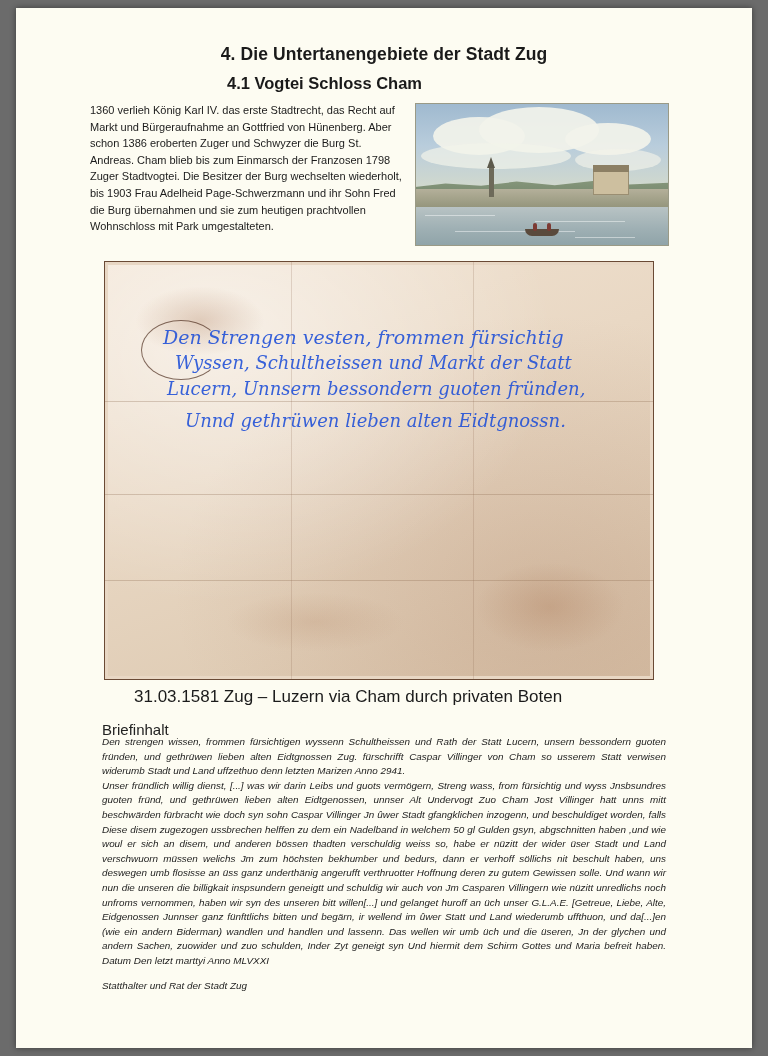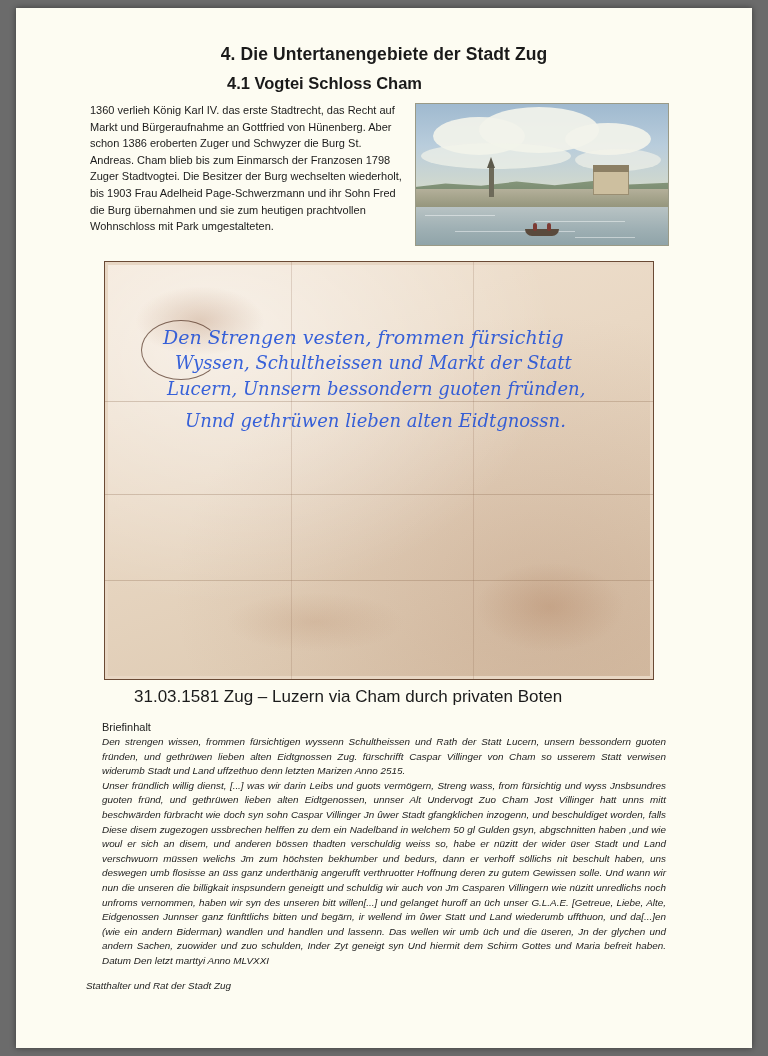--- a/index.html
+++ b/index.html
@@ -186,39 +186,39 @@
     left: 118px;
     top: 663px;
     font-size: 17px;
     color: #1b1b1b;
     margin-top: 16px;
   }
   .body-label {
     position: absolute;
     left: 86px;
     top: 713px;
-    font-size: 11px;
+    font-size: 15px;
     color: #222;
     text-align: center;
   }
   .body-text {
     position: absolute;
     left: 86px;
     top: 727px;
     width: 564px;
     font-size: 9.9px;
     line-height: 14.6px;
     font-style: italic;
     color: #1d1d1d;
     text-align: justify;
   }
   .body-text p { margin: 0; }
   .signature {
     position: absolute;
-    left: 70px;
+    left: 86px;
     top: 972px;
     font-size: 9.9px;
     font-style: italic;
     color: #1d1d1d;
   }
 </style>
 </head>
 <body>
 
 <div class="page">
@@ -272,20 +272,20 @@
       <div class="script" style="left: 70px; top: 90px; font-size: 18px;">Wyssen, Schultheissen und Markt der Statt</div>
       <div class="script" style="left: 62px; top: 116px; font-size: 18px;">Lucern, Unnsern bessondern guoten fründen,</div>
       <div class="script" style="left: 80px; top: 148px; font-size: 18px;">Unnd gethrüwen lieben alten Eidtgnossn.</div>
     </div>
 
     <div class="letter-caption">31.03.1581 Zug – Luzern via Cham durch privaten Boten</div>
 
     <div class="body-label">Briefinhalt</div>
 
     <div class="body-text">
-      <p>Den strengen wissen, frommen fürsichtigen wyssenn Schultheissen und Rath der Statt Lucern, unsern bessondern guoten fründen, und gethrüwen lieben alten Eidtgnossen Zug. fürschrifft Caspar Villinger von Cham so usserem Statt verwisen widerumb Stadt und Land uffzethuo denn letzten Marizen Anno 2515.</p>
+      <p>Den strengen wissen, frommen fürsichtigen wyssenn Schultheissen und Rath der Statt Lucern, unsern bessondern guoten fründen, und gethrüwen lieben alten Eidtgnossen Zug. fürschrifft Caspar Villinger von Cham so usserem Statt verwisen widerumb Stadt und Land uffzethuo denn letzten Marizen Anno 2941.</p>
       <p>Unser fründlich willig dienst, [...] was wir darin Leibs und guots vermögern, Streng wass, from fürsichtig und wyss Jnsbsundres guoten fründ, und gethrüwen lieben alten Eidtgenossen, unnser Alt Undervogt Zuo Cham Jost Villinger hatt unns mitt beschwärden fürbracht wie doch syn sohn Caspar Villinger Jn ûwer Stadt gfangklichen inzogenn, und beschuldiget worden, falls Diese disem zugezogen ussbrechen helffen zu dem ein Nadelband in welchem 50 gl Gulden gsyn, abgschnitten haben ,und wie woul er sich an disem, und anderen bössen thadten verschuldig weiss so, habe er nüzitt der wider üser Stadt und Land verschwuorn müssen welichs Jm zum höchsten bekhumber und bedurs, dann er verhoff söllichs nit beschult haben, uns deswegen umb flosisse an üss ganz underthänig angerufft verthruotter Hoffnung deren zu gutem Gewissen solle. Und wann wir nun die unseren die billigkait inspsundern geneigtt und schuldig wir auch von Jm Casparen Villingern wie nüzitt unredlichs noch unfroms vernommen, haben wir syn des unseren bitt willen[...] und gelanget huroff an üch unser G.L.A.E. [Getreue, Liebe, Alte, Eidgenossen Junnser ganz fünfttlichs bitten und begärn, ir wellend im ûwer Statt und Land wiederumb uffthuon, und da[...]en (wie ein andern Biderman) wandlen und handlen und lassenn. Das wellen wir umb üch und die üseren, Jn der glychen und andern Sachen, zuowider und zuo schulden, Inder Zyt geneigt syn Und hiermit dem Schirm Gottes und Maria befreit haben. Datum Den letzt marttyi Anno MLVXXI</p>
     </div>
 
     <div class="signature">Statthalter und Rat der Stadt Zug</div>
 
   </div>
 </div>
 
 </body></html>

